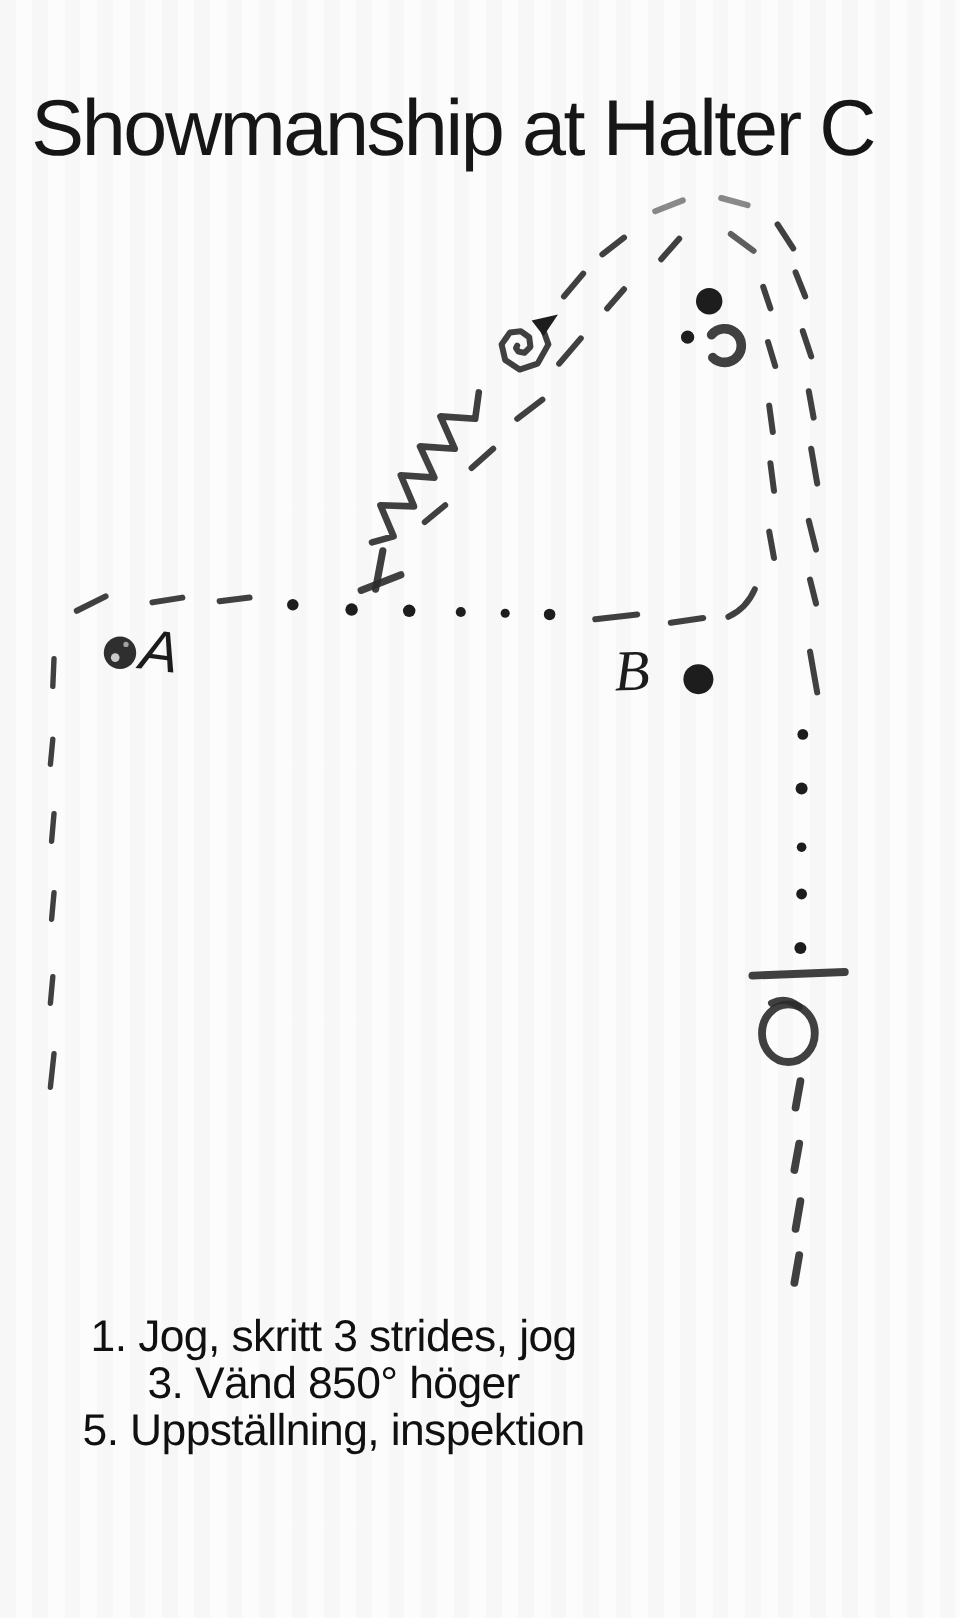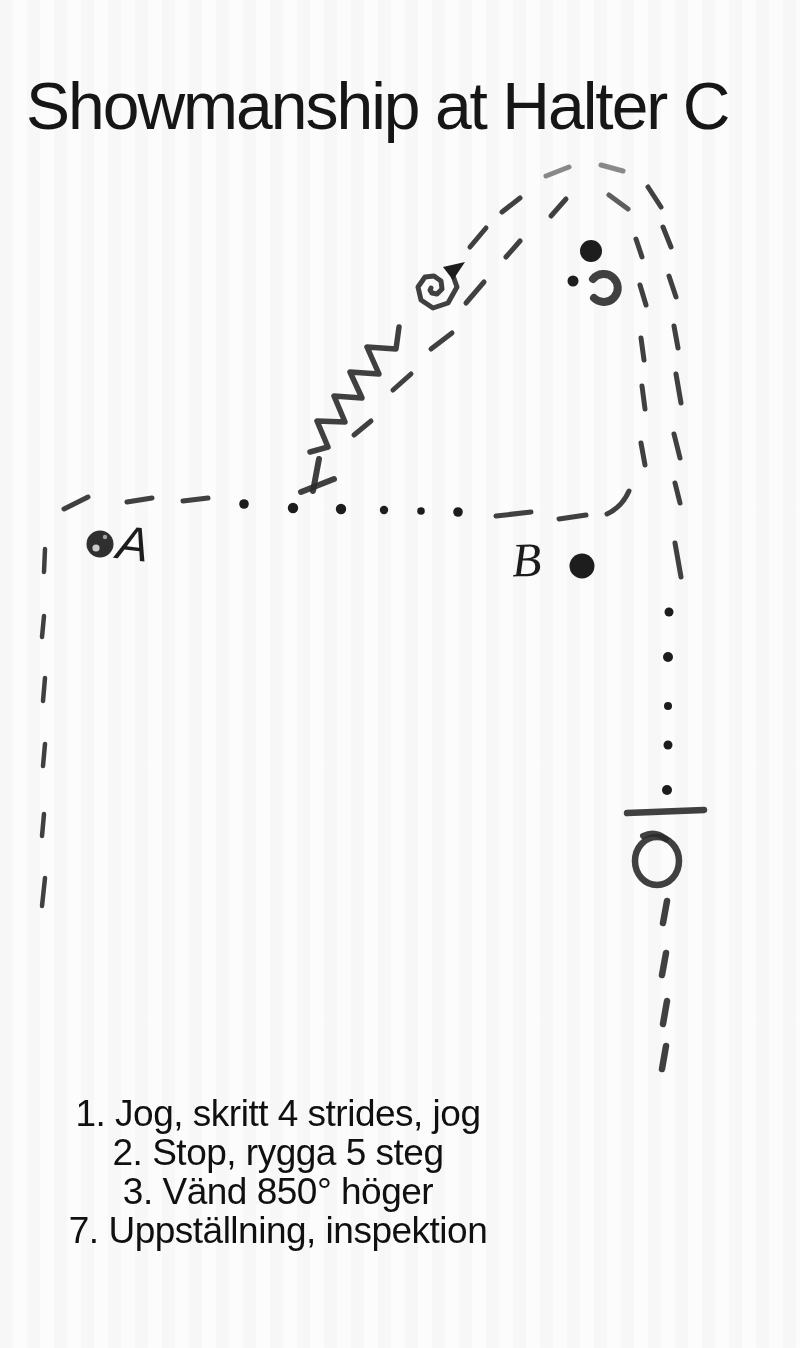--- a/index.html
+++ b/index.html
@@ -157,19 +157,18 @@
       <line class="pencil" x1="666" y1="953" x2="662" y2="975"></line>
       <line class="pencil" x1="667" y1="1001" x2="663" y2="1024"></line>
       <line class="pencil" x1="666" y1="1046" x2="662" y2="1069"></line>
     </g>
   </svg>
 
   <span class="marker-label label-a">A</span>
   <span class="marker-label label-b">B</span>
 
   <div class="instructions">
-    <div>1. Jog, skritt 4 strides, jog</div>
-    <div>2. Stop, rygga 5 steg</div>
+    <div>1. Jog, skritt 3 strides, jog</div>
     <div>3. Vänd 850° höger</div>
-    <div>7. Uppställning, inspektion</div>
+    <div>5. Uppställning, inspektion</div>
   </div>
 
 </div>
 
 </body></html>

